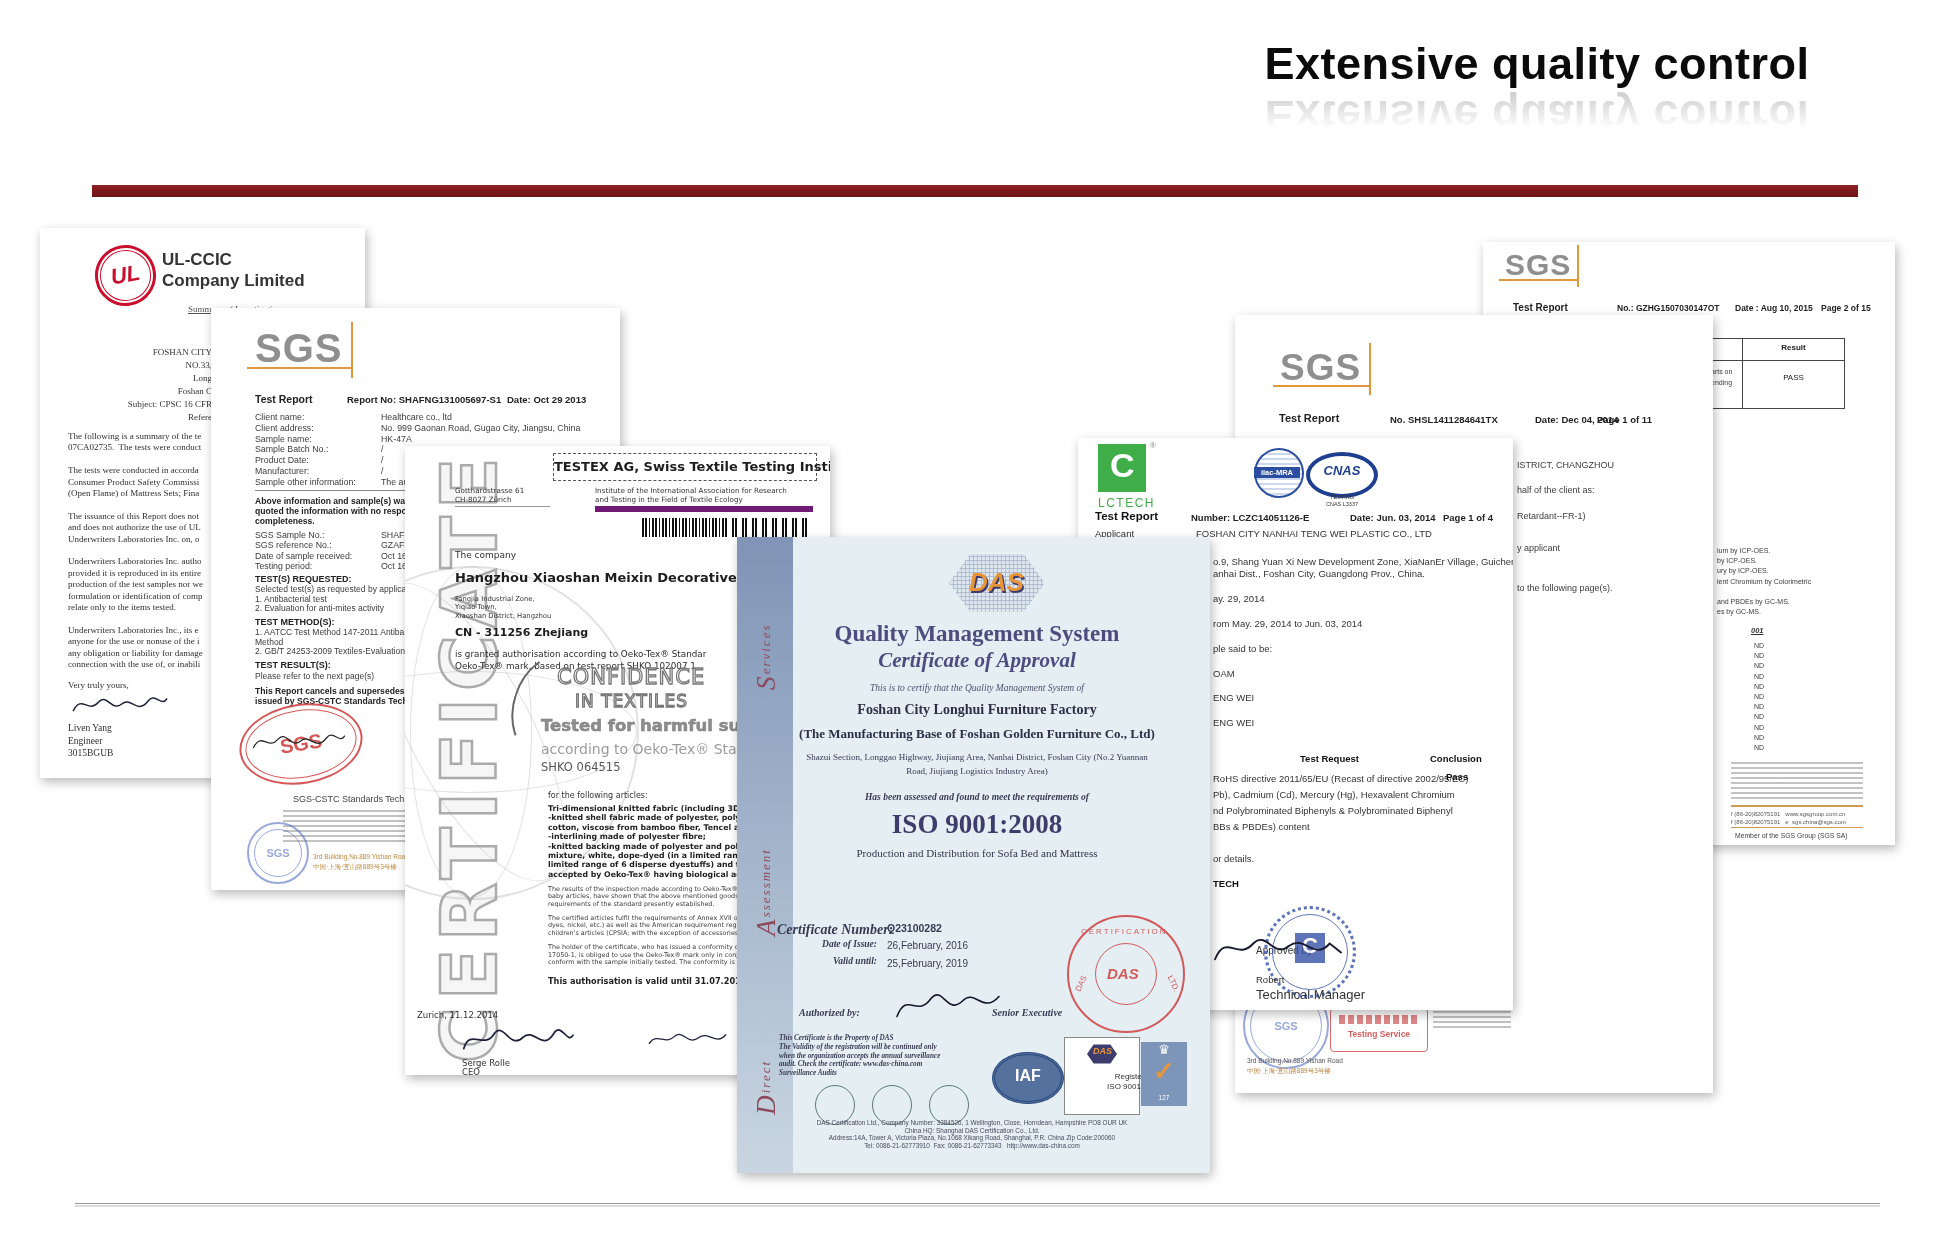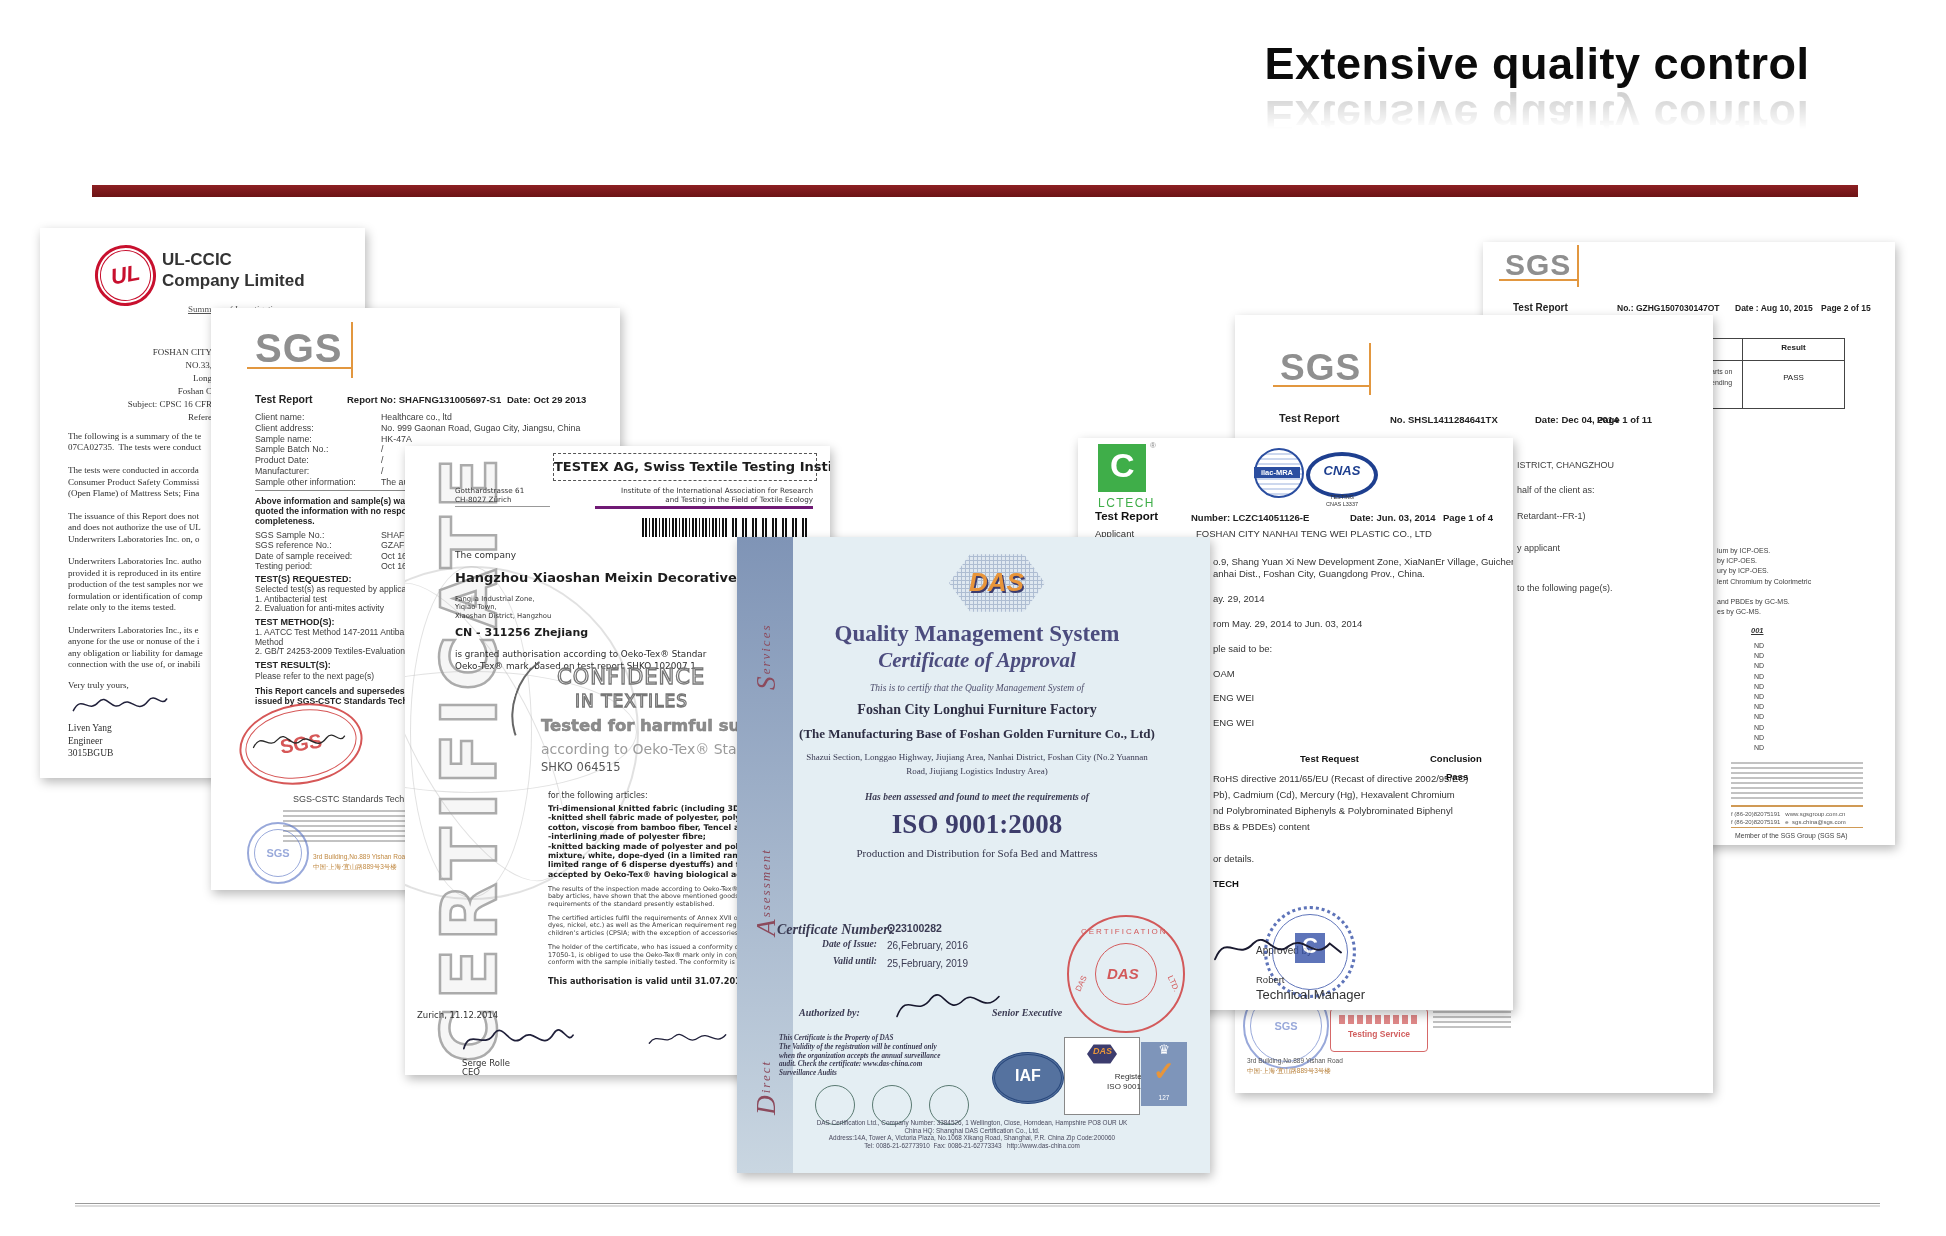--- a/index.html
+++ b/index.html
@@ -164,21 +164,21 @@
     <i class="mapline" style="left:-100px;top:225px;width:330px;height:120px;"></i>
     <i class="mapline" style="left:-100px;top:225px;width:330px;height:120px;transform:rotate(62deg);"></i>
     <i class="mapline" style="left:5px;top:120px;width:120px;height:330px;"></i>
     <div class="certword vert" style="left:20px;top:2px;height:615px;font-size:76px;">CERTIFICATE</div>
 
     <div style="position:absolute;left:148px;top:7px;width:262px;height:26px;border:1.5px dashed #555;">
       <span class="t b ctr" style="left:0;top:0;width:100%;line-height:26px;font-size:13px;color:#1d1d1d;">TESTEX AG, Swiss Textile Testing Institute</span>
     </div>
     <div class="t" style="left:50px;top:40px;font-size:7.2px;line-height:9px;color:#333;border-bottom:1px solid #999;padding-bottom:2px;width:95px;">Gotthardstrasse 61
 CH-8027 Zürich</div>
-    <div class="t" style="left:190px;top:40px;width:218px;text-align:right;font-size:7.2px;line-height:9px;color:#333;border-bottom:3px solid #701a75;padding-bottom:2px;">Institute of the International Association for Research
+    <div class="t" style="left:190px;top:40px;width:218px;text-align:left;font-size:7.2px;line-height:9px;color:#333;border-bottom:6px solid #701a75;padding-bottom:2px;">Institute of the International Association for Research
 and Testing in the Field of Textile Ecology</div>
     <div class="barcode" style="left:237px;top:72px;width:170px;height:19px;"></div>
     <div class="t" style="left:50px;top:104px;font-size:9px;color:#333;">The company</div>
     <div class="t b" style="left:50px;top:124px;font-size:13px;color:#1d1d1d;">Hangzhou Xiaoshan Meixin Decorative Fa</div>
     <div class="t" style="left:50px;top:149px;font-size:6.8px;line-height:8.4px;color:#333;">Fangjia Industrial Zone,
 Yiqiao Town,
 Xiaoshan District, Hangzhou</div>
     <div class="t b" style="left:50px;top:180px;font-size:11px;color:#1d1d1d;">CN - 311256 Zhejiang</div>
     <div class="t" style="left:50px;top:203px;font-size:8.8px;line-height:11.5px;color:#2c2c2c;">is granted authorisation according to Oeko-Tex® Standar
 Oeko-Tex® mark, based on test report SHKO 102007.1</div>

